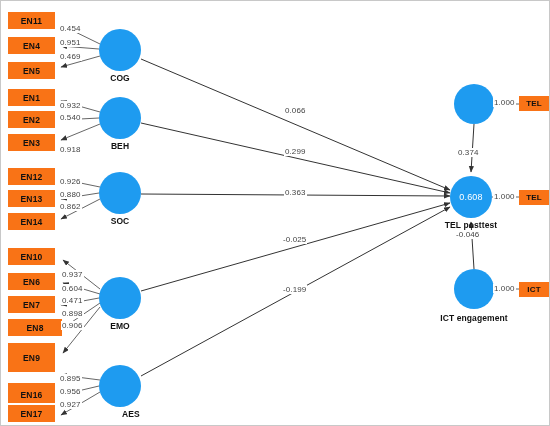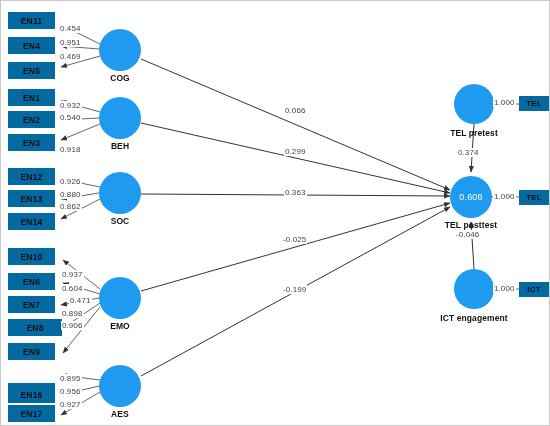--- a/index.html
+++ b/index.html
@@ -20,21 +20,21 @@
   #edges {
     position: absolute;
     left: 0;
     top: 0;
     width: 548px;
     height: 424px;
   }
   
   .indicator {
     position: absolute;
-    background: #0369a1;
+    background: #f97316;
     color: #111111;
     font-size: 8.5px;
     font-weight: bold;
     display: flex;
     align-items: center;
     justify-content: center;
     letter-spacing: 0.2px;
     box-sizing: border-box;
   }
   
@@ -133,21 +133,21 @@
   <div class="indicator" style="left:7px;  top:88px;  width:47px; height:17px;">EN1</div>
   <div class="indicator" style="left:7px;  top:110px; width:47px; height:17px;">EN2</div>
   <div class="indicator" style="left:7px;  top:133px; width:47px; height:17px;">EN3</div>
   <div class="indicator" style="left:7px;  top:167px; width:47px; height:17px;">EN12</div>
   <div class="indicator" style="left:7px;  top:189px; width:47px; height:17px;">EN13</div>
   <div class="indicator" style="left:7px;  top:212px; width:47px; height:17px;">EN14</div>
   <div class="indicator" style="left:7px;  top:247px; width:47px; height:17px;">EN10</div>
   <div class="indicator" style="left:7px;  top:272px; width:47px; height:17px;">EN6</div>
   <div class="indicator" style="left:7px;  top:295px; width:47px; height:17px;">EN7</div>
   <div class="indicator" style="left:7px;  top:318px; width:54px; height:17px;">EN8</div>
-  <div class="indicator" style="left:7px;  top:342px; width:47px; height:17px;">EN9</div>
+  <div class="indicator" style="left:7px;  top:342px; width:47px; height:29px;">EN9</div>
   <div class="indicator" style="left:7px;  top:362px; width:47px; height:17px;margin-top:20px;">EN15</div>
   <div class="indicator" style="left:7px;  top:385px; width:47px; height:17px;">EN16</div>
   <div class="indicator" style="left:7px;  top:404px; width:47px; height:17px;">EN17</div>
   <div class="indicator" style="left:518px; top:95px;  width:30px; height:15px; font-size:8px;">TEL</div>
   <div class="indicator" style="left:518px; top:189px; width:30px; height:15px; font-size:8px;">TEL</div>
   <div class="indicator" style="left:518px; top:281px; width:30px; height:15px; font-size:8px;">ICT</div>
 
   <div class="latent" style="left:98px;  top:28px;  width:42px; height:42px;">
       <span class="r2"></span>
     </div>
@@ -170,37 +170,36 @@
       <span class="r2">0.608</span>
     </div>
   <div class="latent" style="left:453px; top:268px; width:40px; height:40px;">
       <span class="r2"></span>
     </div>
 
   <div class="latent-label" style="left:98px;  top:72px;  width:42px;">COG</div>
   <div class="latent-label" style="left:98px;  top:140px; width:42px;">BEH</div>
   <div class="latent-label" style="left:98px;  top:215px; width:42px;">SOC</div>
   <div class="latent-label" style="left:98px;  top:320px; width:42px;">EMO</div>
-  <div class="latent-label" style="left:98px;  top:408px; width:42px;">AES</div>
-  <div class="latent-label" style="left:423px; top:127px; width:100px;">TEL pretest</div>
+  <div class="latent-label" style="left:109px;  top:408px; width:42px;">AES</div>
   <div class="latent-label" style="left:413px; top:312px; width:120px;">ICT engagement</div>
   <div class="latent-label" style="left:420px; top:219px; width:100px;">TEL posttest</div>
 
   <div class="edge-label" style="left:58px;  top:23px;">0.454</div>
   <div class="edge-label" style="left:58px;  top:37px;">0.951</div>
   <div class="edge-label" style="left:58px;  top:51px;">0.469</div>
   <div class="edge-label" style="left:58px;  top:100px;">0.932</div>
   <div class="edge-label" style="left:58px;  top:112px;">0.540</div>
   <div class="edge-label" style="left:58px;  top:124px;margin-top:20px;">0.918</div>
   <div class="edge-label" style="left:58px;  top:176px;">0.926</div>
   <div class="edge-label" style="left:58px;  top:189px;">0.880</div>
   <div class="edge-label" style="left:58px;  top:201px;">0.862</div>
   <div class="edge-label" style="left:60px;  top:269px;">0.937</div>
   <div class="edge-label" style="left:60px;  top:283px;">0.604</div>
-  <div class="edge-label" style="left:68px;  top:295px;">0.471</div>
+  <div class="edge-label" style="left:60px;  top:295px;">0.471</div>
   <div class="edge-label" style="left:60px;  top:308px;">0.898</div>
   <div class="edge-label" style="left:60px;  top:320px;">0.906</div>
   <div class="edge-label" style="left:58px;  top:373px;">0.895</div>
   <div class="edge-label" style="left:58px;  top:386px;">0.956</div>
   <div class="edge-label" style="left:58px;  top:399px;">0.927</div>
   <div class="edge-label" style="left:492px; top:97px;">1.000</div>
   <div class="edge-label" style="left:492px; top:191px;">1.000</div>
   <div class="edge-label" style="left:492px; top:283px;">1.000</div>
 
   <div class="edge-label" style="left:283px; top:105px;">0.066</div>

